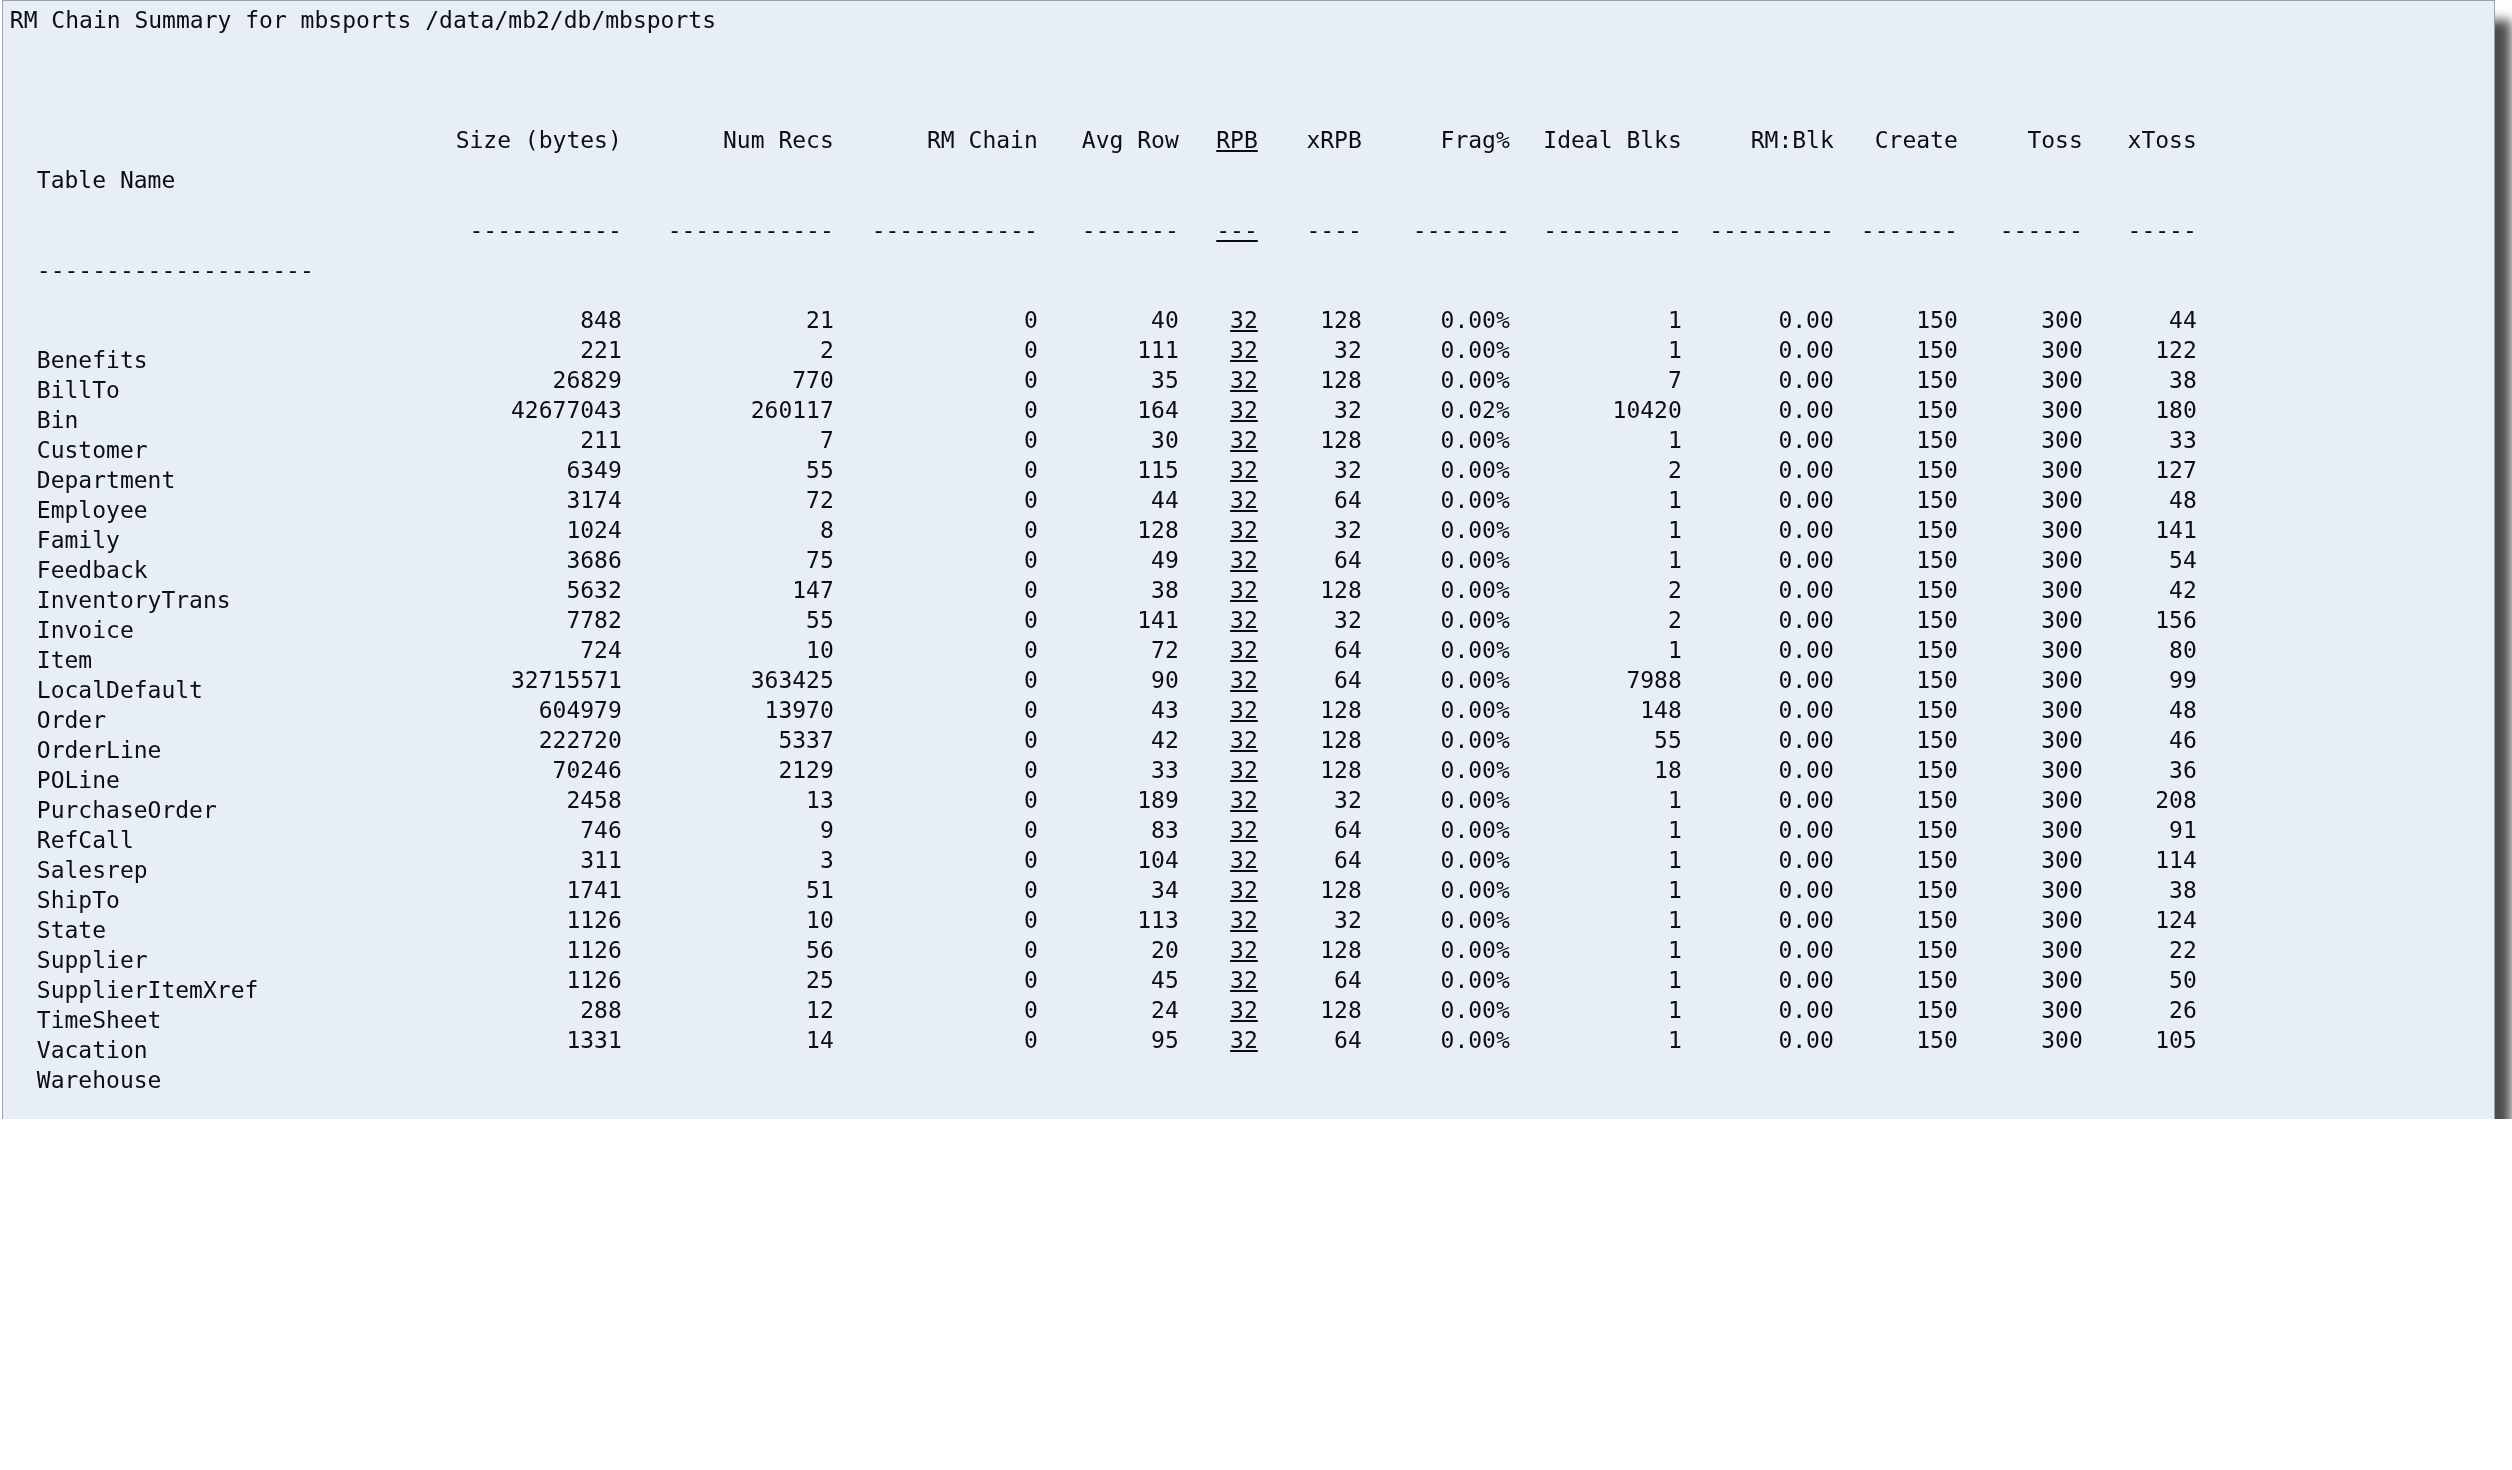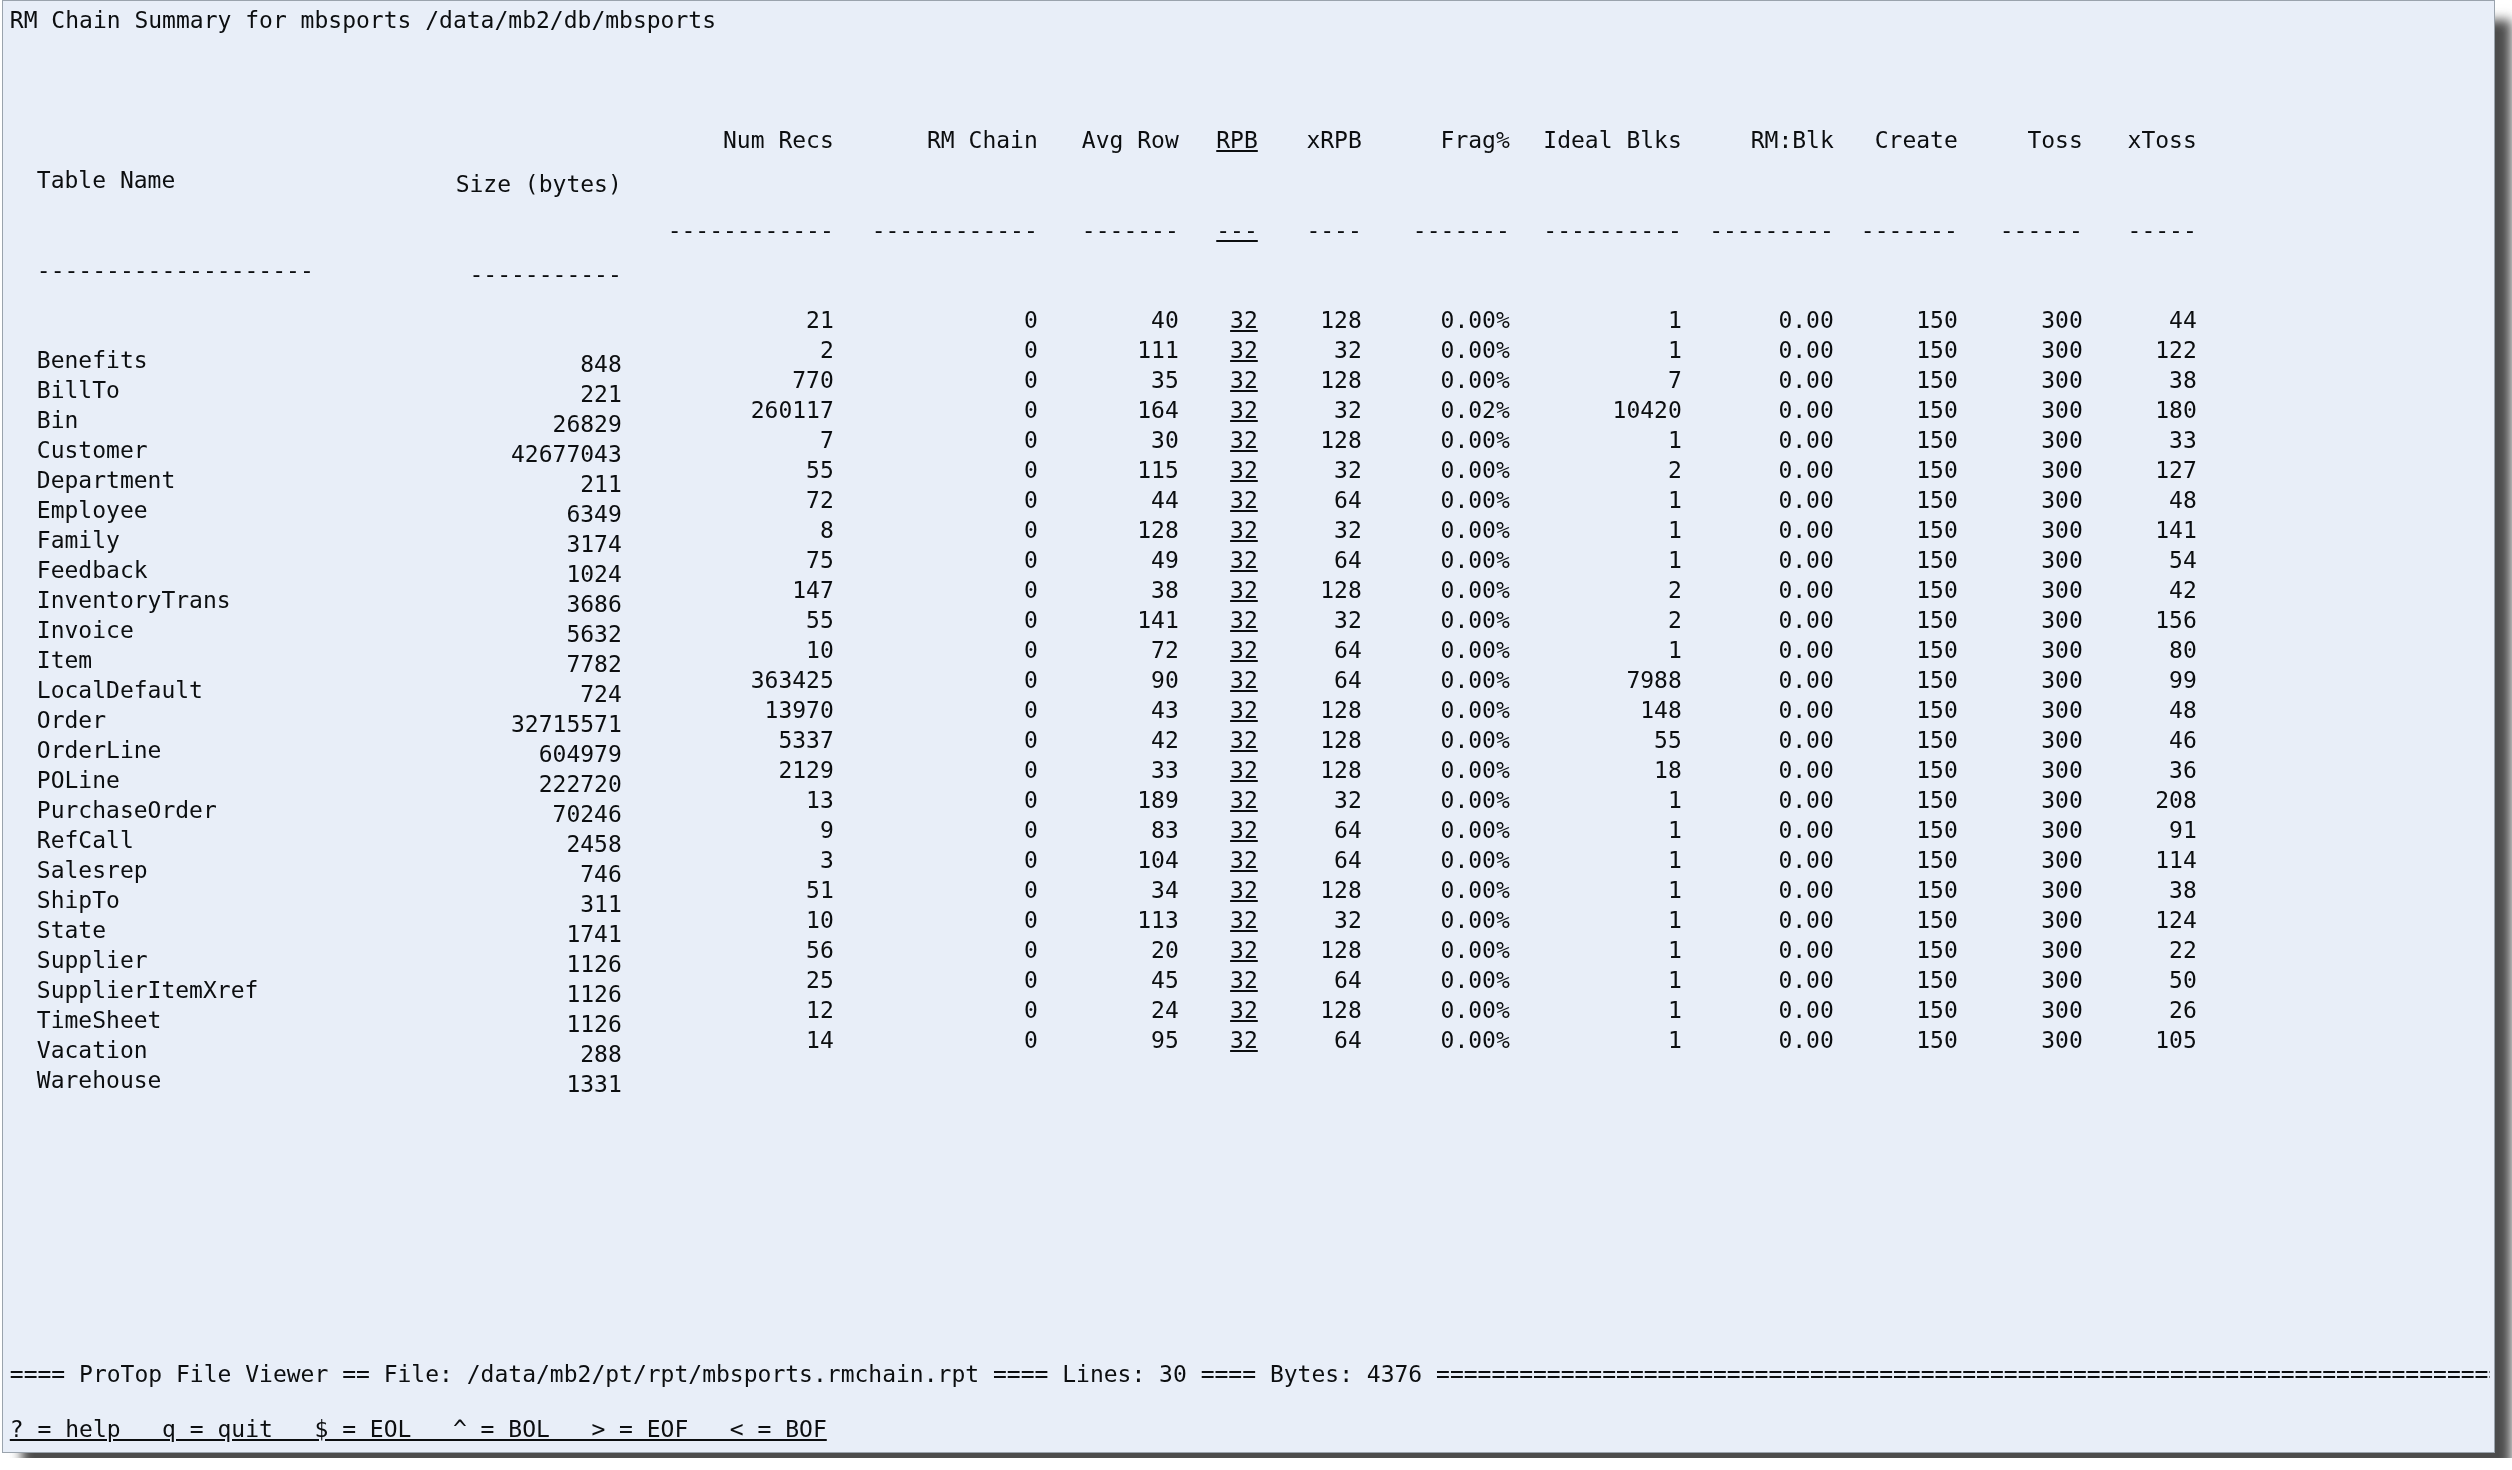--- a/index.html
+++ b/index.html
@@ -6,21 +6,21 @@
     margin: 0;
     padding: 0;
     width: 2512px;
     height: 1471px;
     background: #ffffff;
     font-family: "DejaVu Sans Mono", "Liberation Mono", monospace;
   }
   .page {
     position: relative;
     width: 2512px;
-    height: 1458px;
+    height: 1119px;
     overflow: hidden;
   }
   .window {
     position: absolute;
     left: 1.8px;
     top: 0px;
     width: 2491px;
     height: 1451px;
     background: #e8eef8;
     border: 0.9px solid #9aa3ad;
@@ -47,21 +47,21 @@
     white-space: pre;
   }
   .cell {
     display: inline-block;
     text-align: right;
     vertical-align: top;
     white-space: pre;
     overflow: hidden;
   }
   .cell.c0  { width: 408px; padding-left: 27px; text-align: left; margin-top: 40px; }
-  .cell.c1  { width: 177px; margin-top: 44px; }
+  .cell.c1  { width: 177px; }
   .cell.c2  { width: 212px; }
   .cell.c3  { width: 204px; }
   .cell.c4  { width: 141px; }
   .cell.c5  { width: 79px; text-decoration: underline;  }
   .cell.c6  { width: 104px; }
   .cell.c7  { width: 148px; }
   .cell.c8  { width: 172px; }
   .cell.c9  { width: 152px; }
   .cell.c10 { width: 124px; }
   .cell.c11 { width: 125px; }

